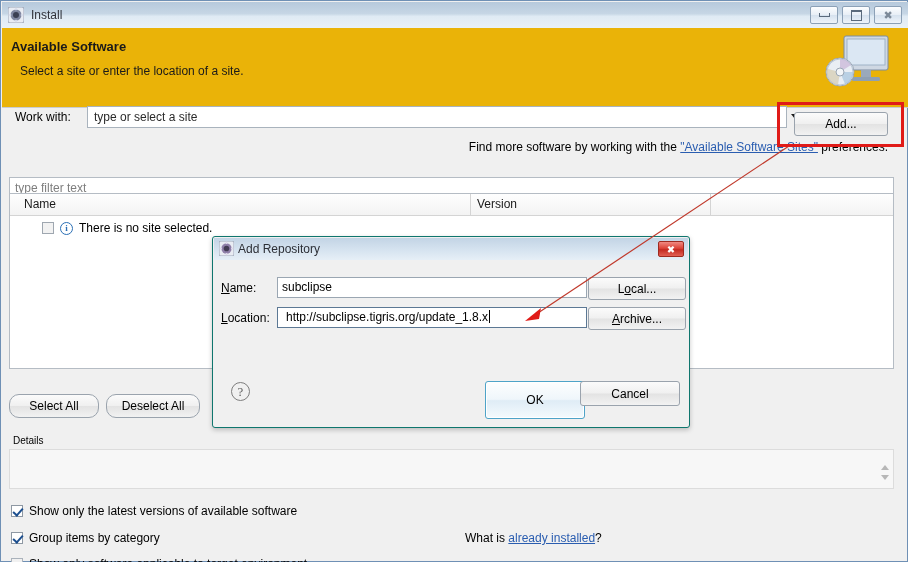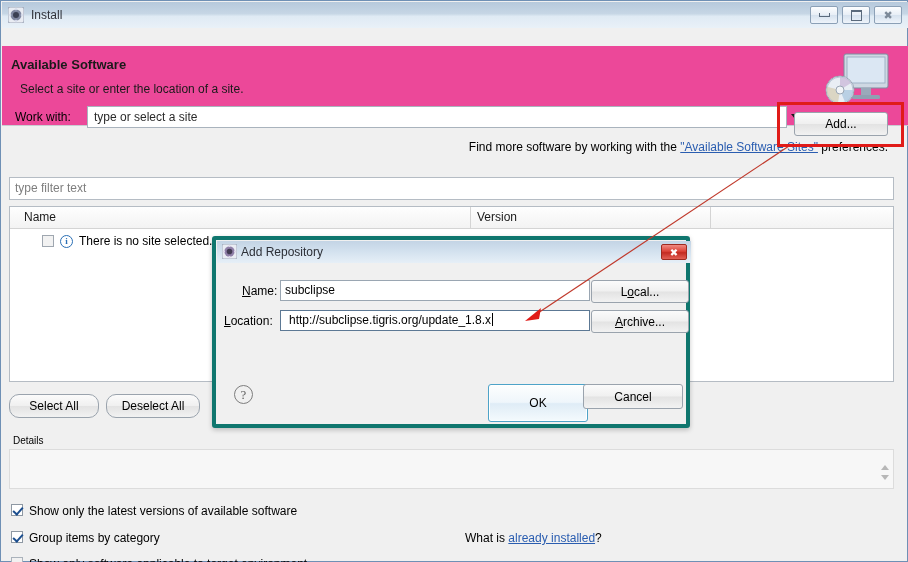--- a/index.html
+++ b/index.html
@@ -67,23 +67,23 @@
   .glyph-min { width: 9px; height: 3px; border: 1px solid #5a6a7c; border-top: none; }
   .glyph-max { width: 9px; height: 8px; border: 1px solid #5a6a7c; border-top-width: 2px; }
   .glyph-close {
     font-size: 11px; line-height: 11px; color: #7d8a99; font-weight: bold;
     font-family: "DejaVu Sans", sans-serif;
   }
 
   
   .header-panel {
     position: absolute;
-    left: 1px; top: 45px;
+    left: 1px; top: 27px;
     width: 906px; height: 80px;
-    background: #ec4899;
+    background: #eab308;
     border-bottom: 1px solid #c9ccd1;
     box-sizing: border-box;
   }
   .header-title {
     position: absolute;
     left: 9px; top: 11px;
     font-size: 13px;
     font-weight: bold;
     color: #1a1a1a;
   }
@@ -165,21 +165,21 @@
   .filter-text {
     position: absolute;
     left: 5px; top: 3px;
     font-size: 12px;
     color: #7e7e7e;
   }
 
   
   .table-wrap {
     position: absolute;
-    left: 8px; top: 205px;
+    left: 8px; top: 192px;
     width: 885px; height: 176px;
     background: #ffffff;
     border: 1px solid #b5bcc4;
     box-sizing: border-box;
   }
   .table-head {
     height: 21px;
     background: linear-gradient(to bottom,#fefefe 0%,#f3f3f3 100%);
     border-bottom: 1px solid #d4d4d4;
     position: relative;
@@ -267,20 +267,21 @@
     border-left: 4px solid transparent;
     border-right: 4px solid transparent;
   }
   .sc-up { border-bottom: 5px solid #6a6a6a; }
   .sc-dn { border-top: 5px solid #6a6a6a; }
 
   
   .opt {
     position: absolute;
     display: flex;
+    align-items: center;
     gap: 6px;
     font-size: 12px;
   }
   .cb {
     width: 12px; height: 12px;
     border: 1px solid #8e98a3;
     background: #ffffff;
     box-sizing: border-box;
     position: relative;
     flex: 0 0 auto;
@@ -305,21 +306,21 @@
     left: 464px; top: 530px;
     font-size: 12px;
   }
 
   
   #add-repo {
     position: absolute;
     left: 212px; top: 236px;
     width: 478px; height: 192px;
     background: #f0f0f0;
-    border: 4px solid #0f766e;
+    border: 1px solid #0f766e;
     border-radius: 3px;
     box-shadow: 0 2px 5px rgba(0,0,0,.22);
     box-sizing: border-box;
     z-index: 20;
   }
   .repo-titlebar {
     position: absolute;
     left: 1px; top: 1px;
     width: 474px; height: 22px;
     background: linear-gradient(to bottom,#c3d4e5 0%,#d4e2ef 50%,#e6eff7 100%);
@@ -347,21 +348,21 @@
     font-size: 10px;
     font-weight: bold;
     display: flex; align-items: center; justify-content: center;
     box-sizing: border-box;
     font-family: "DejaVu Sans", sans-serif;
   }
   .repo-field-label {
     position: absolute;
     font-size: 12px;
   }
-  #lbl-name { left: 8px; top: 44px; margin-left: 18px; }
+  #lbl-name { left: 8px; top: 44px; }
   #lbl-loc  { left: 8px; top: 74px; }
   .u { text-decoration: underline; }
   .repo-input {
     position: absolute;
     height: 21px;
     background: #ffffff;
     border: 1px solid #9aa6b2;
     box-sizing: border-box;
     font-size: 12px;
     padding-left: 4px;

